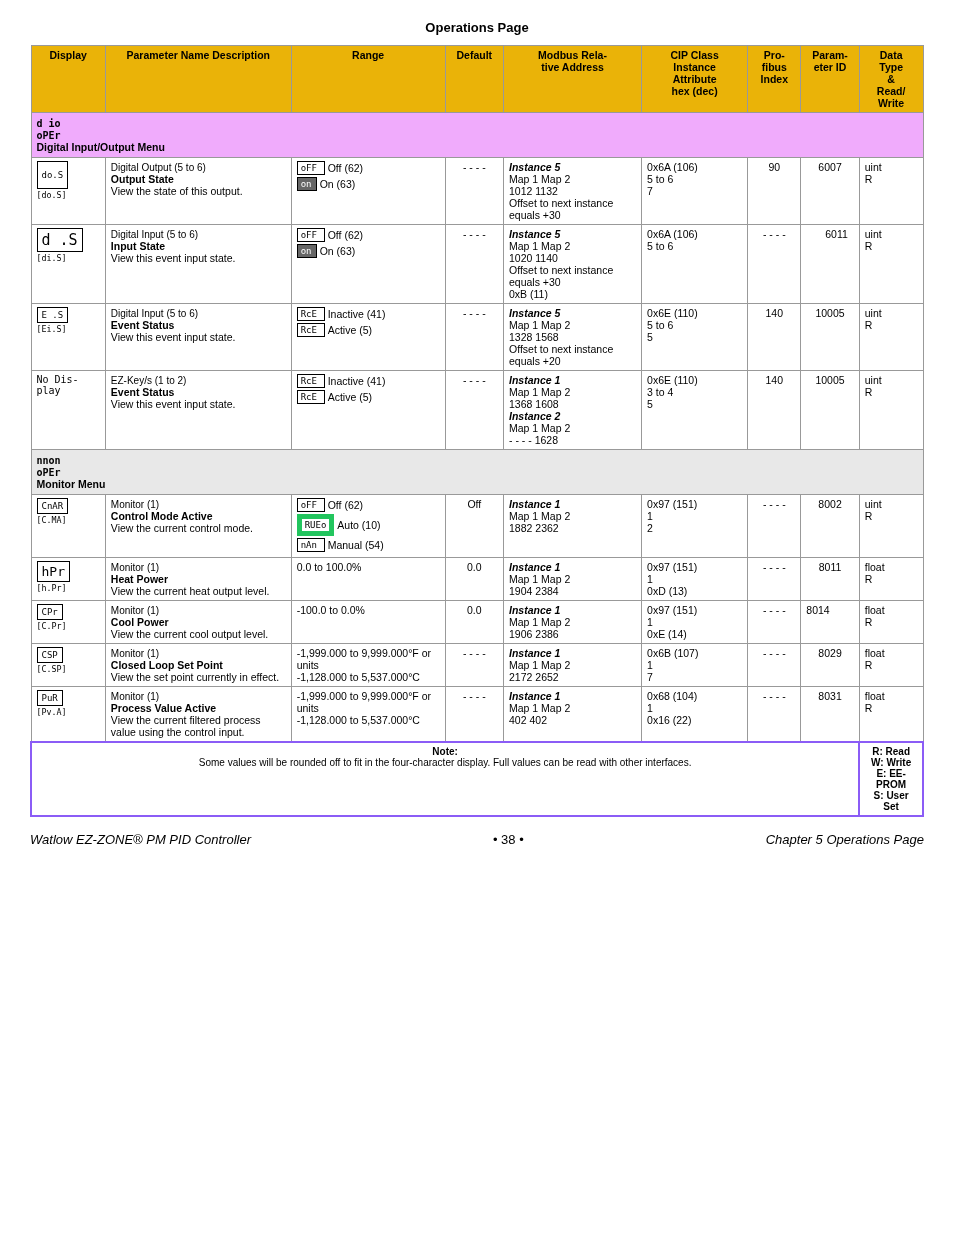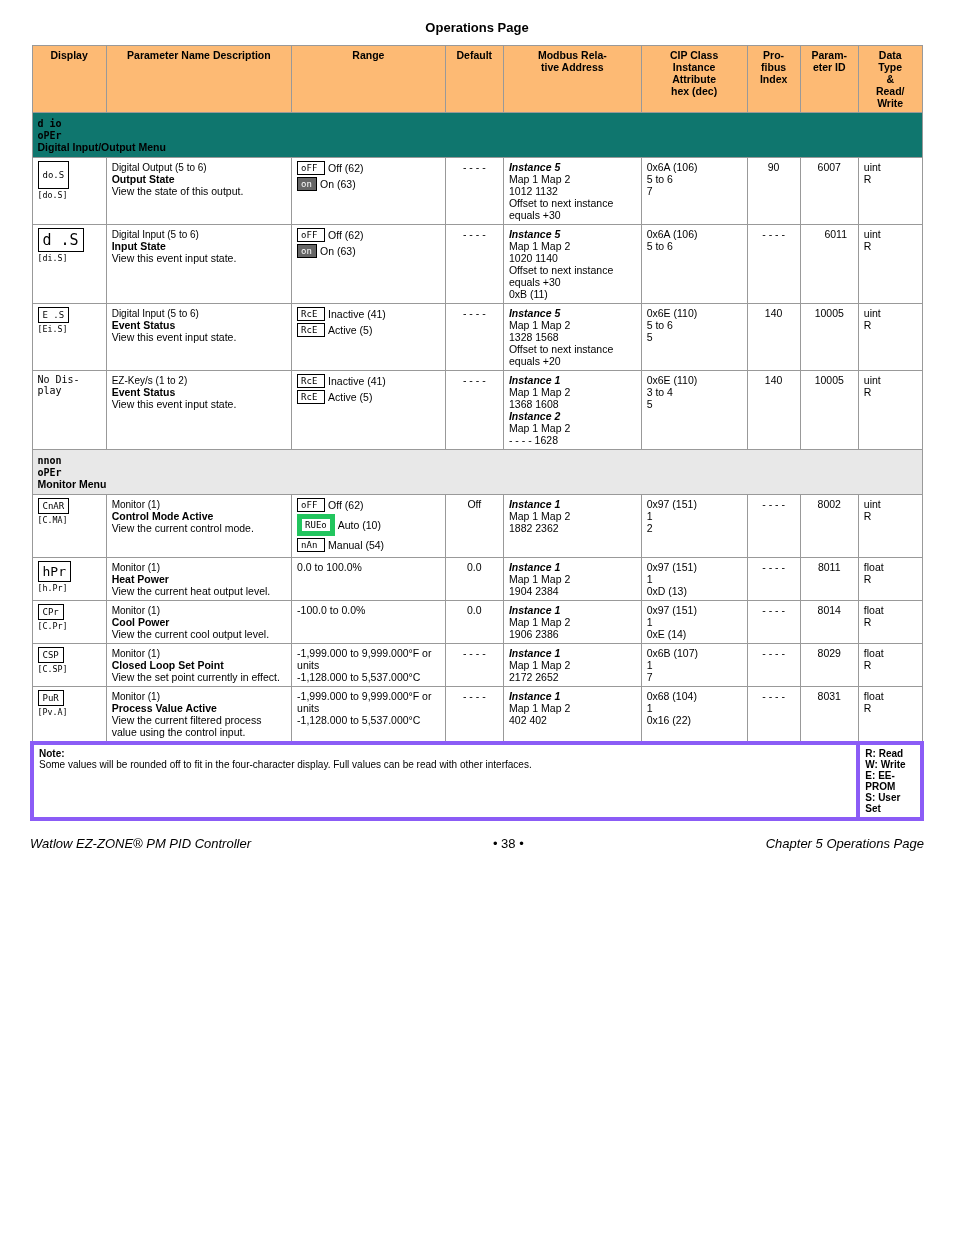--- a/index.html
+++ b/index.html
@@ -22,41 +22,42 @@
       width: 100%;
       border-collapse: collapse;
       font-size: 10.5px;
     }
     th, td {
       border: 1px solid #999;
       padding: 3px 5px;
       vertical-align: top;
     }
     th {
-      background: #fdba74;
+      background: #eab308;
       font-weight: bold;
       text-align: center;
     }
     .section-header td {
       background: #e8e8e8;
       font-weight: bold;
       padding: 4px 5px;
       border: 1px solid #999;
     }
     .display-box {
       border: 1px solid #000;
       display: inline-block;
       padding: 1px 3px;
       font-family: monospace;
       font-size: 9px;
       background: #fff;
     }
     .note-row td {
       font-size: 10px;
-      border: 4px solid #8b5cf6;
+      border: 2px solid #8b5cf6;
+      text-align: center;
     }
     .note-label { font-weight: bold; }
     .footer {
       display: flex;
       justify-content: space-between;
       margin-top: 15px;
       font-size: 13px;
     }
     .footer-left { font-style: italic; }
     .footer-right { font-style: italic; }
@@ -79,21 +80,21 @@
       <th style="width:55px">Default</th>
       <th style="width:130px">Modbus Rela-<br>tive Address</th>
       <th style="width:100px">CIP Class<br>Instance<br>Attribute<br>hex (dec)</th>
       <th style="width:50px">Pro-<br>fibus<br>Index</th>
       <th style="width:55px">Param-<br>eter ID</th>
       <th style="width:60px">Data<br>Type<br>&amp;<br>Read/<br>Write</th>
     </tr>
   </thead>
   <tbody id="table-body">
   <tr class="section-header">
-        <td colspan="9" style="background: #0f766e;"><span style="font-family:monospace;font-size:10px;font-weight:bold;">d io</span><br><span style="font-family:monospace;font-size:10px;font-weight:bold;">oPEr</span><br><span style="font-weight:bold;">Digital Input/Output Menu</span></td>
+        <td colspan="9" style="background: #f0abfc;"><span style="font-family:monospace;font-size:10px;font-weight:bold;">d io</span><br><span style="font-family:monospace;font-size:10px;font-weight:bold;">oPEr</span><br><span style="font-weight:bold;">Digital Input/Output Menu</span></td>
       </tr>
       <tr>
         <td style="font-family: monospace; font-size: 10px;"><div class="display-box" style="font-size:9px;padding:8px 4px;">do.S</div><br><small>[do.S]</small></td>
         <td><span style="font-size:10px;">Digital Output (5 to 6)</span><br><span style="font-weight:bold;">Output State</span><br><span>View the state of this output.</span></td>
         <td>
           <div style="display:flex;align-items:center;gap:3px;margin-bottom:2px;">
             <span style="border:1px solid #000;display:inline-block;padding:1px 3px;font-family:monospace;font-size:9px;background:#fff;min-width:28px;">oFF</span> 
             <span>Off (62)</span>
           </div>
           <div style="display:flex;align-items:center;gap:3px;margin-bottom:2px;">
@@ -211,21 +212,21 @@
       <tr>
         <td style="font-family: monospace; font-size: 10px;"><div class="display-box" style="font-size:9px;padding:2px 4px;">CPr</div><br><small>[C.Pr]</small></td>
         <td><span style="font-size:10px;">Monitor (1)</span><br><span style="font-weight:bold;">Cool Power</span><br><span>View the current cool output level.</span></td>
         <td>
           <div>-100.0 to 0.0%</div>
         </td>
         <td style="text-align: center;">0.0</td>
         <td><span class="bold-italic">Instance 1</span><br>Map 1   Map 2<br>1906    2386</td>
         <td>0x97 (151)<br>1<br>0xE (14)</td>
         <td style="text-align: center;">- - - -</td>
-        <td style="text-align: center;">8014</td>
+        <td style="">8014</td>
         <td>float<br>R</td>
       </tr>
       <tr>
         <td style="font-family: monospace; font-size: 10px;"><div class="display-box" style="font-size:9px;padding:2px 4px;">CSP</div><br><small>[C.SP]</small></td>
         <td><span style="font-size:10px;">Monitor (1)</span><br><span style="font-weight:bold;">Closed Loop Set Point</span><br><span>View the set point currently in effect.</span></td>
         <td>
           <div>-1,999.000 to 9,999.000°F or units<br>-1,128.000 to 5,537.000°C</div>
         </td>
         <td style="text-align: center;">- - - -</td>
         <td><span class="bold-italic">Instance 1</span><br>Map 1   Map 2<br>2172    2652</td>

